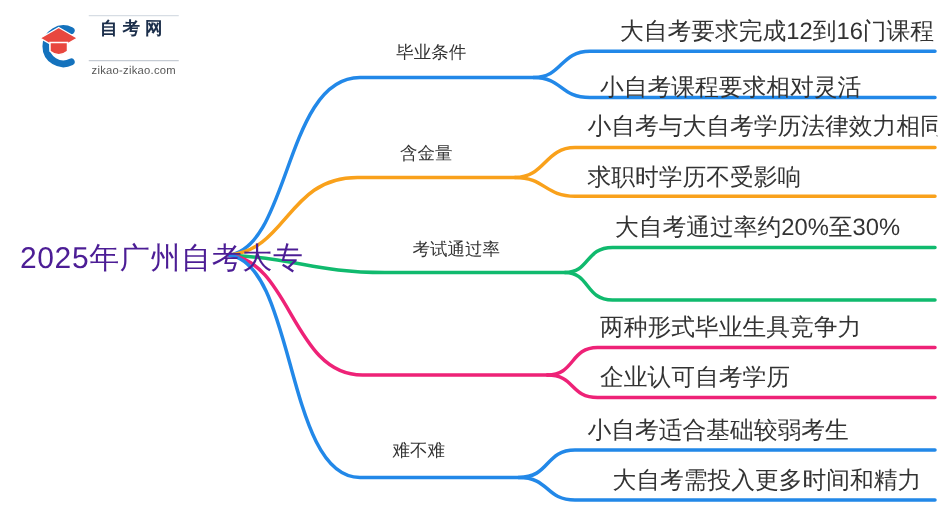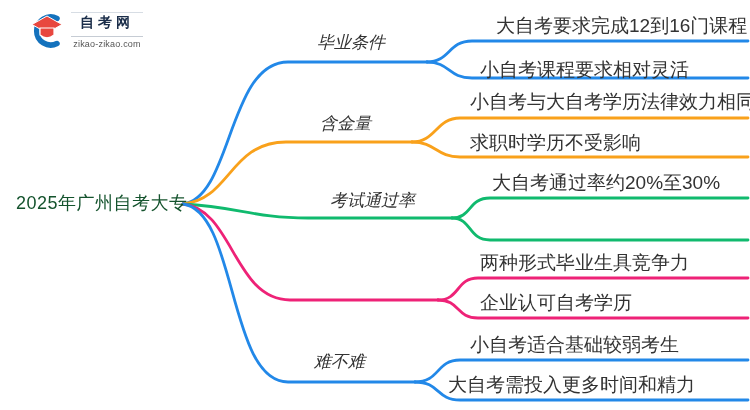--- a/index.html
+++ b/index.html
@@ -3,29 +3,29 @@
 <meta charset="utf-8">
 <style>
   html,body{margin:0;padding:0;background:#fff;}
   .stage{
     position:relative;width:750px;height:410px;background:#ffffff;overflow:hidden;
     font-family:"Liberation Sans","DejaVu Sans",sans-serif;
   }
   .links{position:absolute;left:0;top:0;width:750px;height:410px;}
   .links path{fill:none;stroke-width:2.8;stroke-linecap:round;}
   .txt{position:absolute;color:#333;white-space:nowrap;line-height:1.15;}
-  .center-label{font-size:18px;color:#14532d;letter-spacing:0.5px;}
-  .b-label{font-size:17px;font-style:italic;}
+  .center-label{font-size:24px;color:#4c1d95;letter-spacing:0.5px;}
+  .b-label{font-size:14px;}
   .leaf{font-size:19px;}
   .logo{position:absolute;left:28px;top:12px;display:flex;align-items:center;}
   .logo-text{margin-left:5px;width:72px;text-align:center;}
   .logo-title{
     font-size:14px;font-weight:bold;color:#1b2e4a;letter-spacing:4px;
     border-top:1px solid #d7dde4;border-bottom:1px solid #c6ccd4;
-    padding:1px 0 4px 0;
+    padding:1px 0 16px 0;
   }
   .logo-url{font-size:9px;color:#555;margin-top:2px;letter-spacing:0.2px;}
 </style>
 </head>
 <body>
 
 <div class="stage">
 
   <svg class="links" viewBox="0 0 750 410">
 
@@ -80,15 +80,15 @@
   <div class="txt b-label" style="left:314px;top:352px;">难不难</div>
 
   <div class="txt leaf" style="left:496px;top:15px;">大自考要求完成12到16门课程</div>
   <div class="txt leaf" style="left:480px;top:61px;font-family:Liberation Mono, monospace;">小自考课程要求相对灵活</div>
   <div class="txt leaf" style="left:470px;top:91px;">小自考与大自考学历法律效力相同</div>
   <div class="txt leaf" style="left:470px;top:132px;">求职时学历不受影响</div>
   <div class="txt leaf" style="left:492px;top:172px;">大自考通过率约20%至30%</div>
   <div class="txt leaf" style="left:480px;top:252px;">两种形式毕业生具竞争力</div>
   <div class="txt leaf" style="left:480px;top:292px;">企业认可自考学历</div>
   <div class="txt leaf" style="left:470px;top:334px;">小自考适合基础较弱考生</div>
-  <div class="txt leaf" style="left:448px;top:374px;">大自考需投入更多时间和精力</div>
+  <div class="txt leaf" style="left:490px;top:374px;">大自考需投入更多时间和精力</div>
 
 </div>
 
 </body></html>

